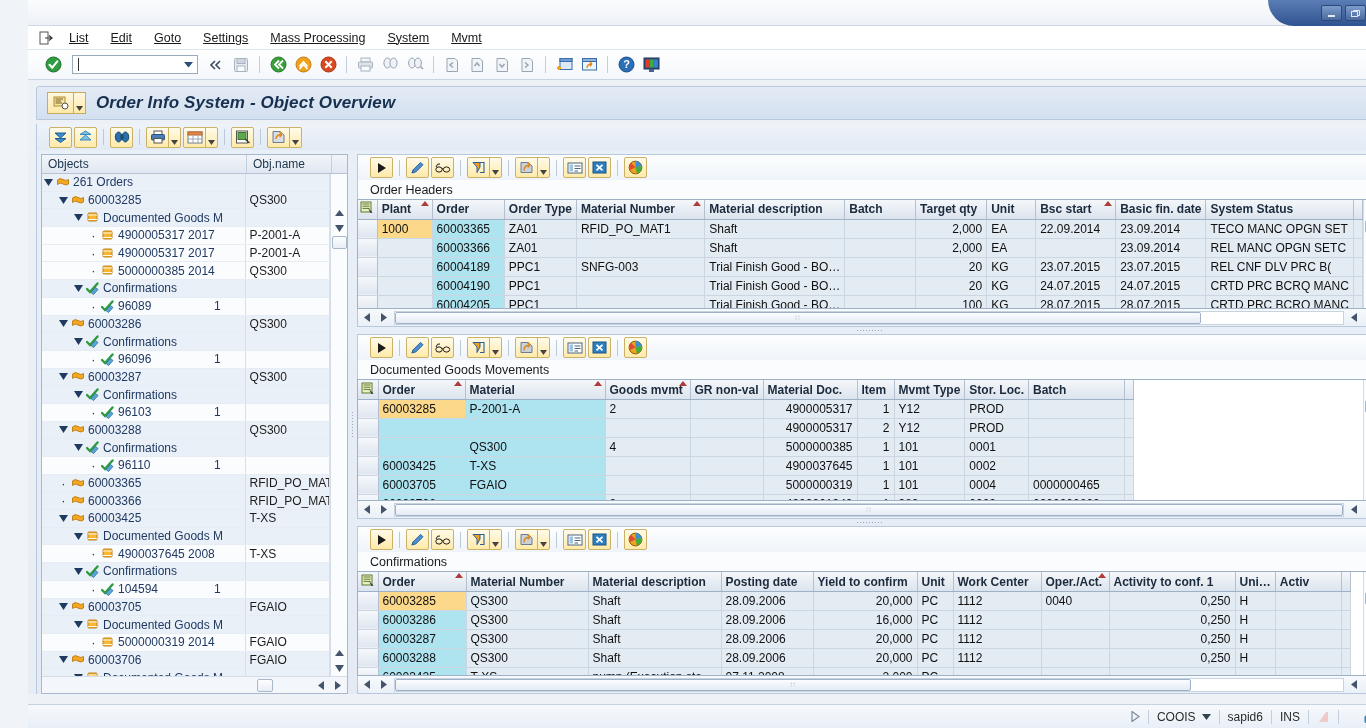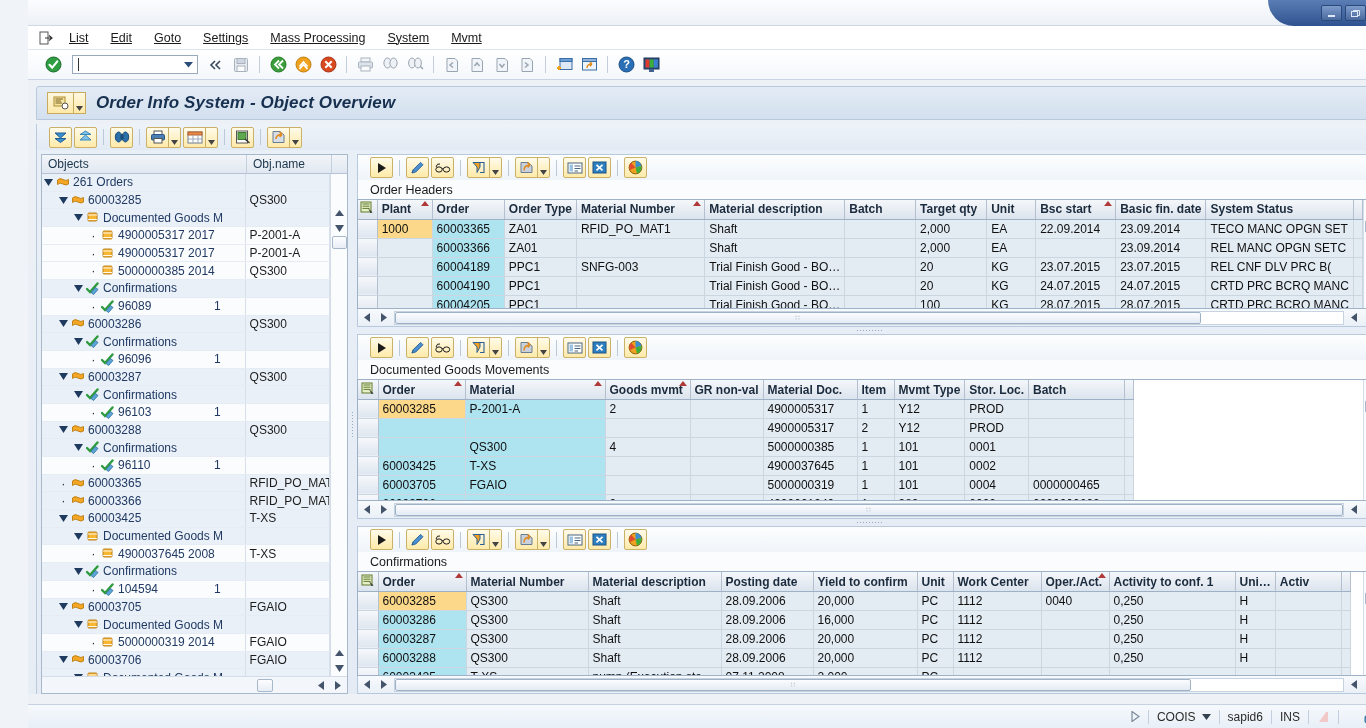--- a/index.html
+++ b/index.html
@@ -255,21 +255,21 @@
     position:absolute; right:3px; top:1px;
     width:0;height:0;border-left:4px solid transparent;border-right:4px solid transparent;
     border-bottom:5px solid #b03a3a;
   }
   table.alv th.rowsel { width:20px; padding:0; }
   table.alv td {
     border-right:1px solid #ccd6e1; border-bottom:1px solid #ccd6e1;
     padding: 1px 4px; height:19px; white-space:nowrap; overflow:hidden;
     color:#101010; background:#e3ebf3;
   }
-  table.alv td.num { text-align:left; }
+  table.alv td.num { text-align:right; }
   table.alv td.sel-cell { background:#fcd98a; }
   table.alv td.key-cell { background:#aee3f0; }
   table.alv td.rowbtn {
     width:20px; padding:0;
     background: linear-gradient(#f6f8fb,#dee6ef);
     border-right:1px solid #b4c0cf;
   }
   table.alv th.iconhdr {
     background: linear-gradient(#f4f7fa,#dbe3ed);
     padding:0; text-align:center;

